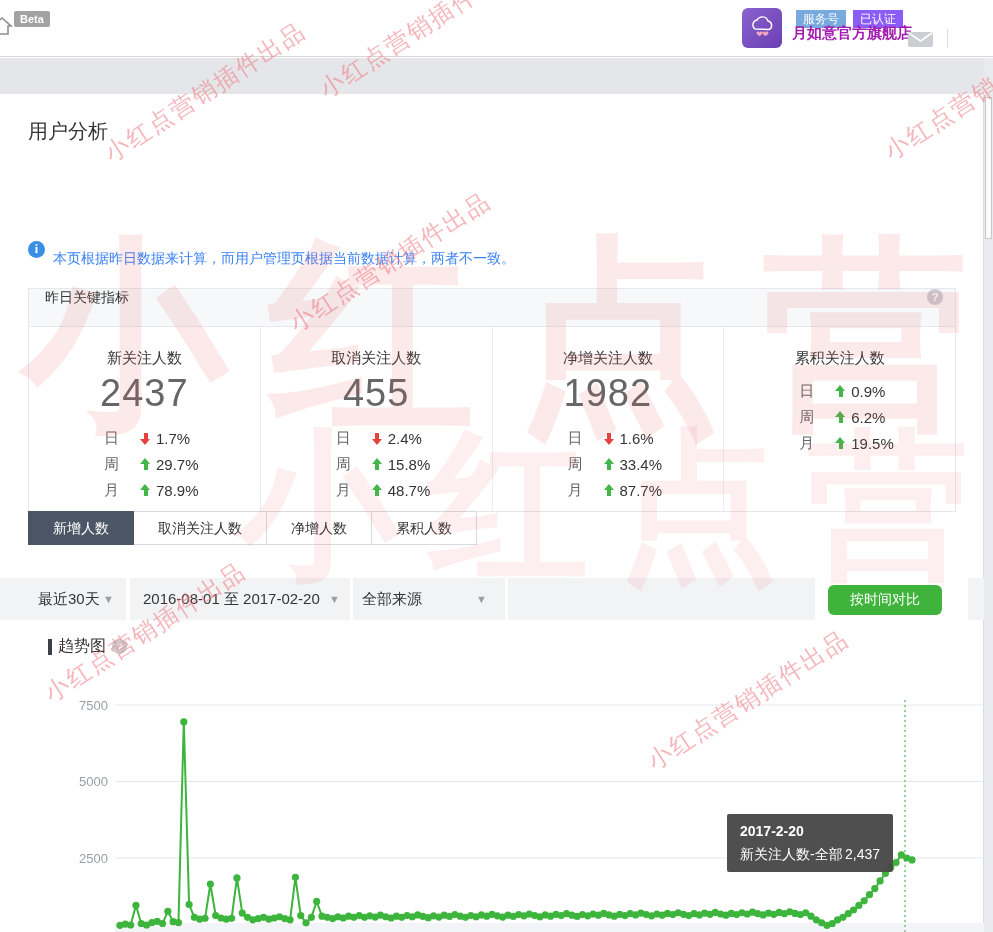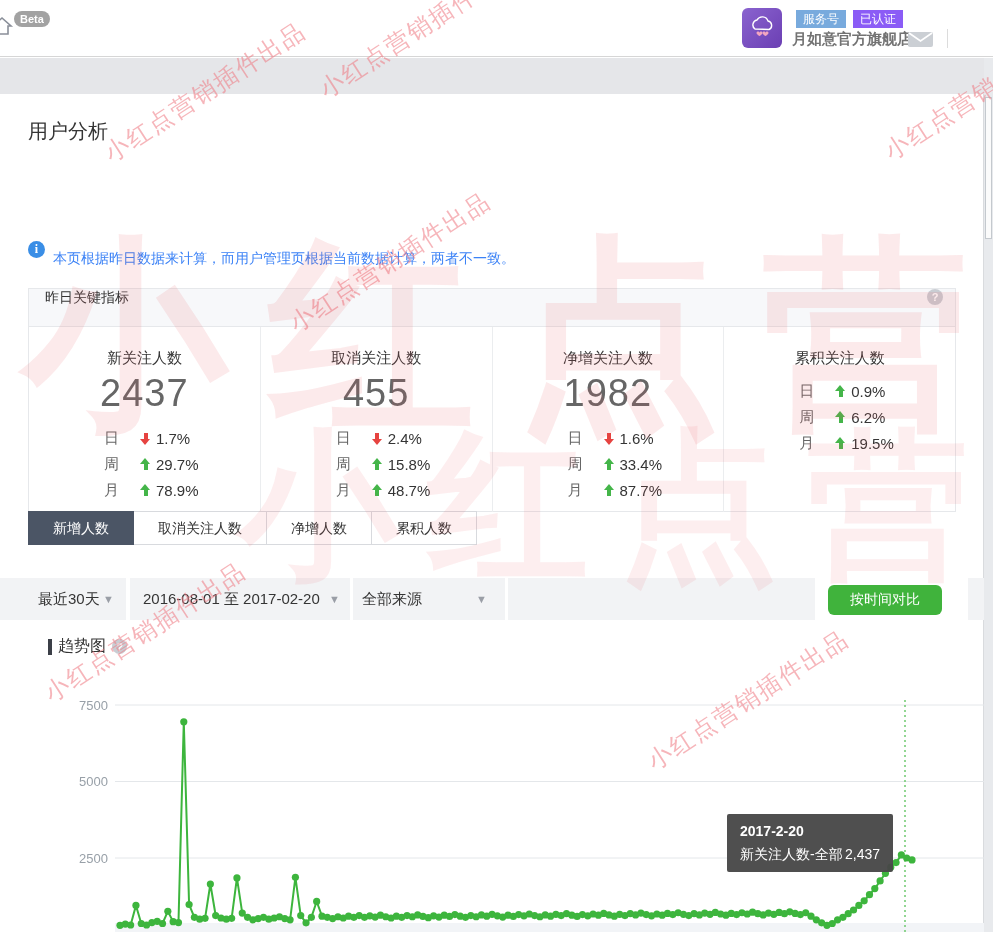--- a/index.html
+++ b/index.html
@@ -5,29 +5,29 @@
   * { margin:0; padding:0; box-sizing:border-box; }
   html,body { width:993px; height:932px; overflow:hidden; background:#fff;
               font-family:"Liberation Sans","DejaVu Sans",sans-serif; }
   .screen { position:relative; width:993px; height:932px; overflow:hidden; background:#fff; }
 
   
   .topbar { position:absolute; left:0; top:0; width:993px; height:57px; background:#fff;
             border-bottom:1px solid #d6d6d6; z-index:5; }
   .home-icon { position:absolute; left:-10px; top:14px; width:24px; height:24px; color:#8a8f99; }
   .beta-badge { position:absolute; left:14px; top:11px; background:#a2a2a2; color:#fff;
-                font-size:11px; font-weight:bold; padding:2px 6px; border-radius:8px; }
+                font-size:11px; font-weight:bold; padding:2px 6px; border-radius:2px; }
   .avatar { position:absolute; left:742px; top:8px; width:40px; height:40px; border-radius:6px;
             background:linear-gradient(135deg,#8a63cf,#6b3fb3); display:flex; align-items:center;
             justify-content:center; }
   .badge-row { position:absolute; left:796px; top:10px; display:flex; gap:7px; }
   .badge { font-size:12px; color:#fff; padding:2px 7px; line-height:14px; }
   .badge-service { background:#78aadd; }
   .badge-verified { background:#8b5cf6; }
-  .acct-name { position:absolute; left:792px; top:30px; font-size:15px; font-weight:bold; color:#737373; }
+  .acct-name { position:absolute; left:792px; top:24px; font-size:15px; font-weight:bold; color:#a21caf; }
   .mail-icon { position:absolute; left:908px; top:32px; width:25px; height:15px; }
   .head-divider { position:absolute; left:947px; top:29px; width:1px; height:19px; background:#dcdcdc; }
   .logout { position:absolute; left:960px; top:31px; font-size:15px; color:#15803d; cursor:pointer;margin-left:43px; }
 
   
   .gray-band { position:absolute; left:0; top:58px; width:993px; height:36px; background:#e5e6e9; }
 
   
   .content { position:absolute; left:0; top:94px; width:984px; height:838px; background:#fff;
              border-right:1px solid #d9dbde; }

